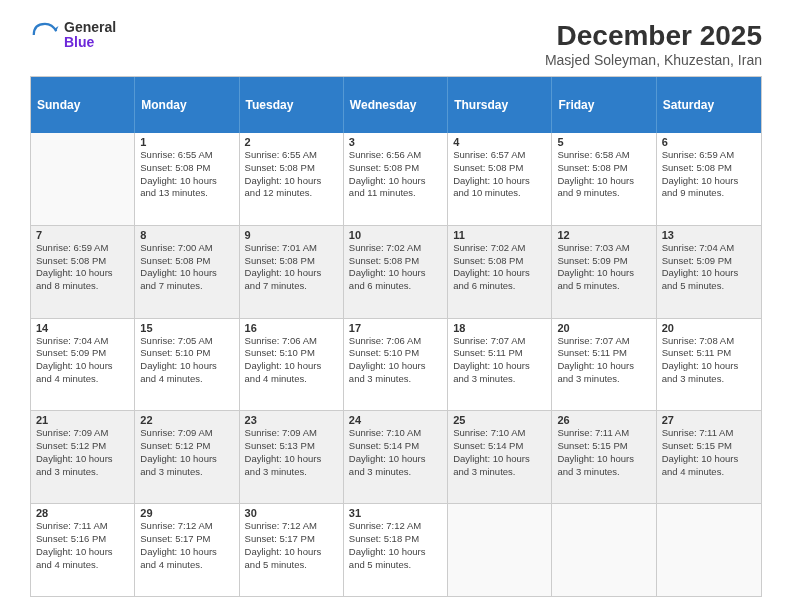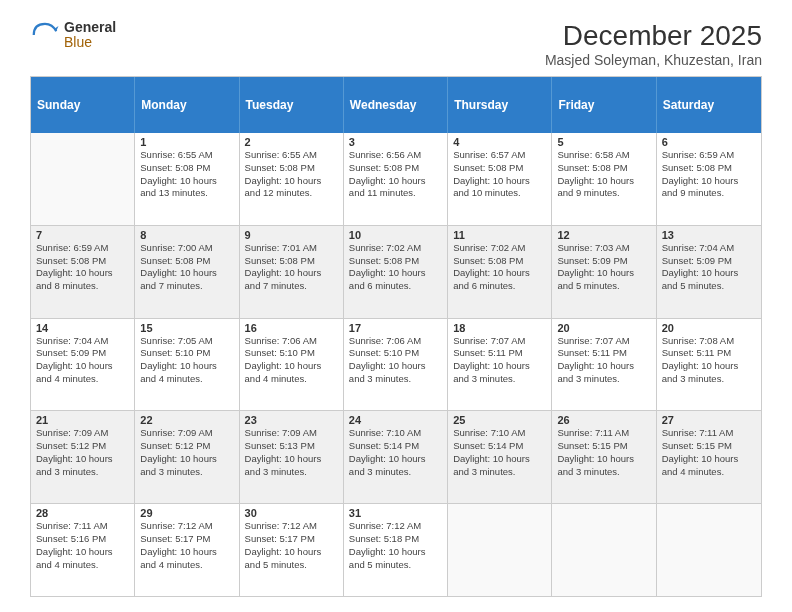--- a/index.html
+++ b/index.html
@@ -34,33 +34,33 @@
       line-height: 1.1;
       justify-content: center;
     }
     .logo-general {
       font-size: 14px;
       font-weight: bold;
       color: #333;
     }
     .logo-blue {
       font-size: 14px;
-      font-weight: normal;
-      color: #a16207;
+      font-weight: bold;
+      color: #6d28d9;
     }
     .logo-icon {
       width: 30px;
       height: 30px;
     }
     .title-section {
       text-align: right;
     }
     .main-title {
       font-size: 28px;
-      font-weight: normal;
+      font-weight: bold;
       color: #333;
     }
     .sub-title {
       font-size: 14px;
       color: #555;
     }
     .calendar {
       flex: 1;
       display: flex;
       flex-direction: column;

